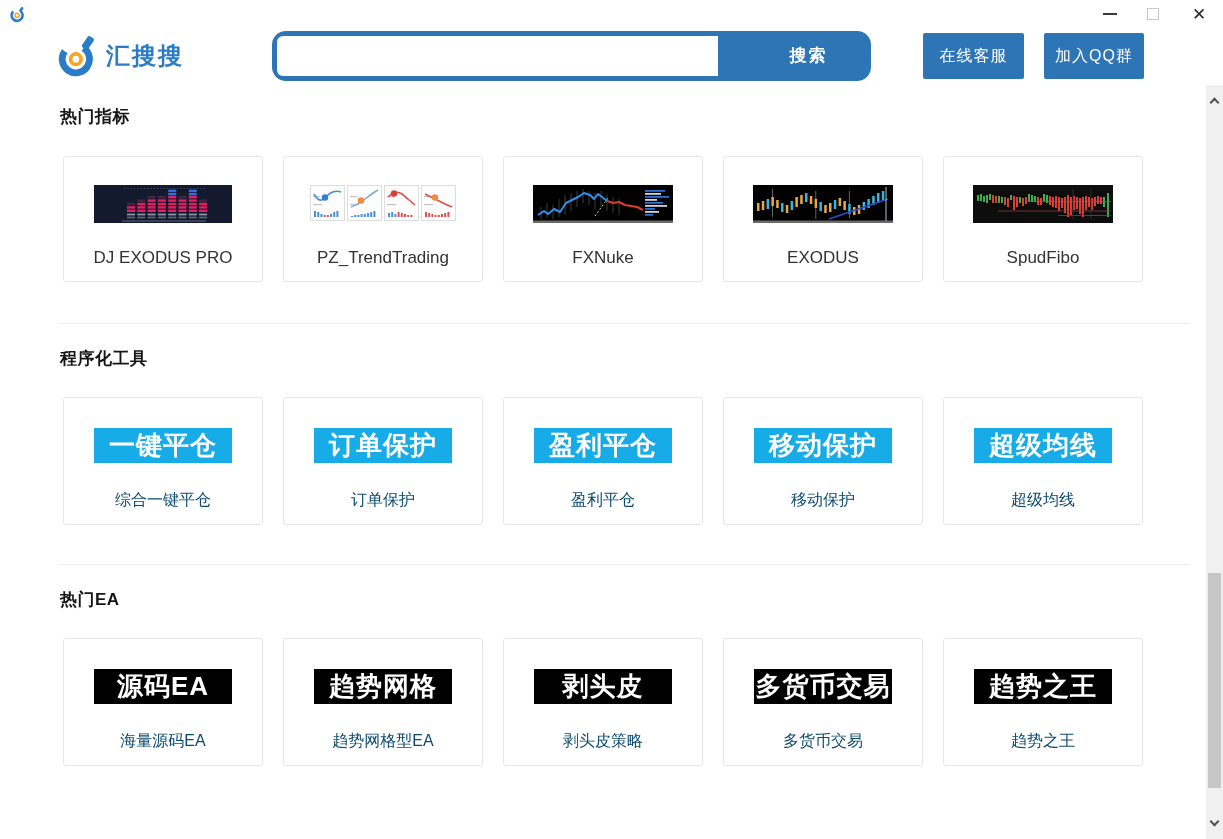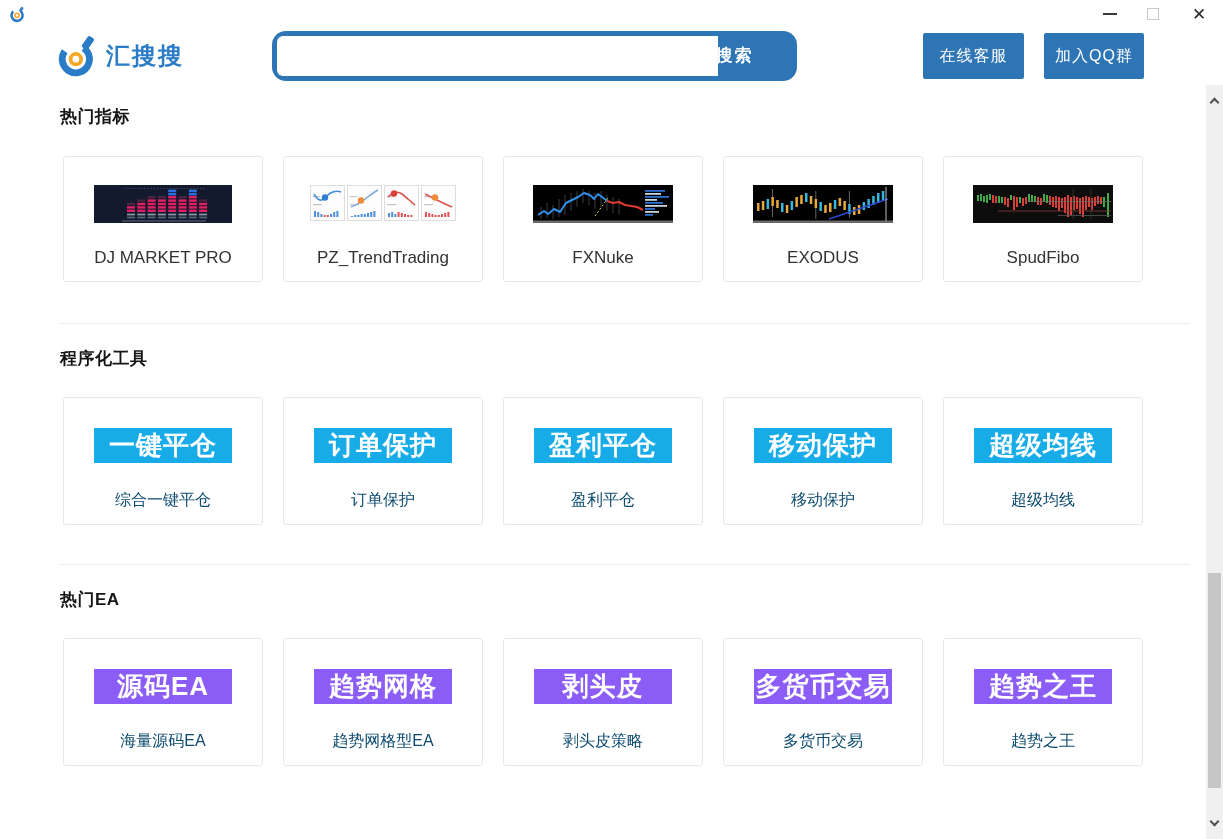--- a/index.html
+++ b/index.html
@@ -16,21 +16,21 @@
   .btn-close { left:1182px; }
   .min-glyph { width:14px; height:0; border-top:2px solid #3a3a3a; }
   .max-glyph { width:12px; height:12px; border:1.5px solid #c9c9c9; }
   .close-glyph { font-size:17px; color:#2b2b2b; line-height:1; }
 
   
   .logo { position:absolute; left:58px; top:33px; height:46px; display:flex; align-items:center; }
   .logo svg { width:42px; height:42px; }
   .logo-text { font-size:24px; font-weight:bold; color:#2a7cc7; letter-spacing:2px; margin-left:6px; }
 
-  .search-wrap { position:absolute; left:272px; top:31px; width:525px; height:50px; background:#2e75b6; border-radius:14px; }
+  .search-wrap { position:absolute; left:272px; top:31px; width:599px; height:50px; background:#2e75b6; border-radius:14px; }
   .search-input { position:absolute; left:5px; top:5px; width:441px; height:40px; border:none; outline:none; background:#fff; border-radius:6px 0 0 6px; font-size:16px; padding:0 10px; }
   .search-btn { position:absolute; right:0; top:0; width:125px; height:50px; color:#fff; font-size:17px; font-weight:bold; text-align:center; line-height:50px; cursor:pointer; letter-spacing:2px; }
 
   .hdr-btn { position:absolute; top:33px; height:46px; background:#2e75b6; color:#fff; font-size:16px; font-weight:normal; border:none; border-radius:2px; cursor:pointer; letter-spacing:1px; }
   .btn-service { left:923px; width:101px; }
   .btn-qq { left:1044px; width:100px; }
 
   
   .section-title { position:absolute; left:60px; font-size:17px; font-weight:bold; color:#151515; letter-spacing:0.5px; }
   .t1 { top:105px; } .t2 { top:347px; } .t3 { top:588px; }
@@ -42,21 +42,21 @@
   .row2 { top:397px; height:128px; }
   .row3 { top:638px; height:128px; }
   .c1 { left:63px; } .c2 { left:283px; } .c3 { left:503px; } .c4 { left:723px; } .c5 { left:943px; }
 
   .thumb { position:absolute; top:28px; left:50%; transform:translateX(-50%); display:block; }
   .card-label { position:absolute; bottom:13px; left:0; width:100%; text-align:center; font-size:16px; color:#0c4a6e; }
   .row1 .card-label { font-size:17px; color:#323232; }
 
   .banner { position:absolute; top:30px; left:50%; transform:translateX(-50%); width:138px; height:35px; line-height:35px; text-align:center; color:#fff; font-weight:bold; font-size:26px; letter-spacing:1px; white-space:nowrap; }
   .row2 .banner { background:#17abe8; }
-  .row3 .banner { background:#8b5cf6; }
+  .row3 .banner { background:#000000; }
 
   
   .scrollbar { position:absolute; right:0; top:85px; width:17px; height:754px; background:#f0f0f0; }
   .scroll-thumb { position:absolute; left:2px; right:2px; top:488px; height:215px; background:#c6c6c6; }
   .chev { position:absolute; left:5px; width:7px; height:7px; border-left:2px solid #4f4f4f; border-top:2px solid #4f4f4f; }
   .chev-up { top:14px; transform:rotate(45deg); }
   .chev-down { bottom:14px; transform:rotate(225deg); }
 </style>
 </head>
 <body>
@@ -170,21 +170,21 @@
             <rect x="43.3" y="31.6" width="8" height="1.8"></rect>
             <rect x="53.6" y="31.6" width="8" height="1.8"></rect>
             <rect x="63.9" y="31.6" width="8" height="1.8"></rect>
             <rect x="74.2" y="31.6" width="8" height="1.8"></rect>
             <rect x="84.5" y="31.6" width="8" height="1.8"></rect>
             <rect x="94.8" y="31.6" width="8" height="1.8"></rect>
             <rect x="105.1" y="31.6" width="8" height="1.8"></rect>
         </g>
       </g>
     </svg>
-    <div class="card-label">DJ MARKET PRO</div>
+    <div class="card-label">DJ EXODUS PRO</div>
   </div>
 
   <div class="card row1 c2">
     <svg class="thumb" width="146" height="36" viewBox="0 0 146 36">
       <g>
         <rect x="0.5" y="0.5" width="34" height="35" fill="#fdfdfd" stroke="#ddd"></rect>
         <rect x="37.5" y="0.5" width="34" height="35" fill="#fdfdfd" stroke="#ddd"></rect>
         <rect x="74.5" y="0.5" width="34" height="35" fill="#fdfdfd" stroke="#ddd"></rect>
         <rect x="111.5" y="0.5" width="34" height="35" fill="#fdfdfd" stroke="#ddd"></rect>
       </g>

